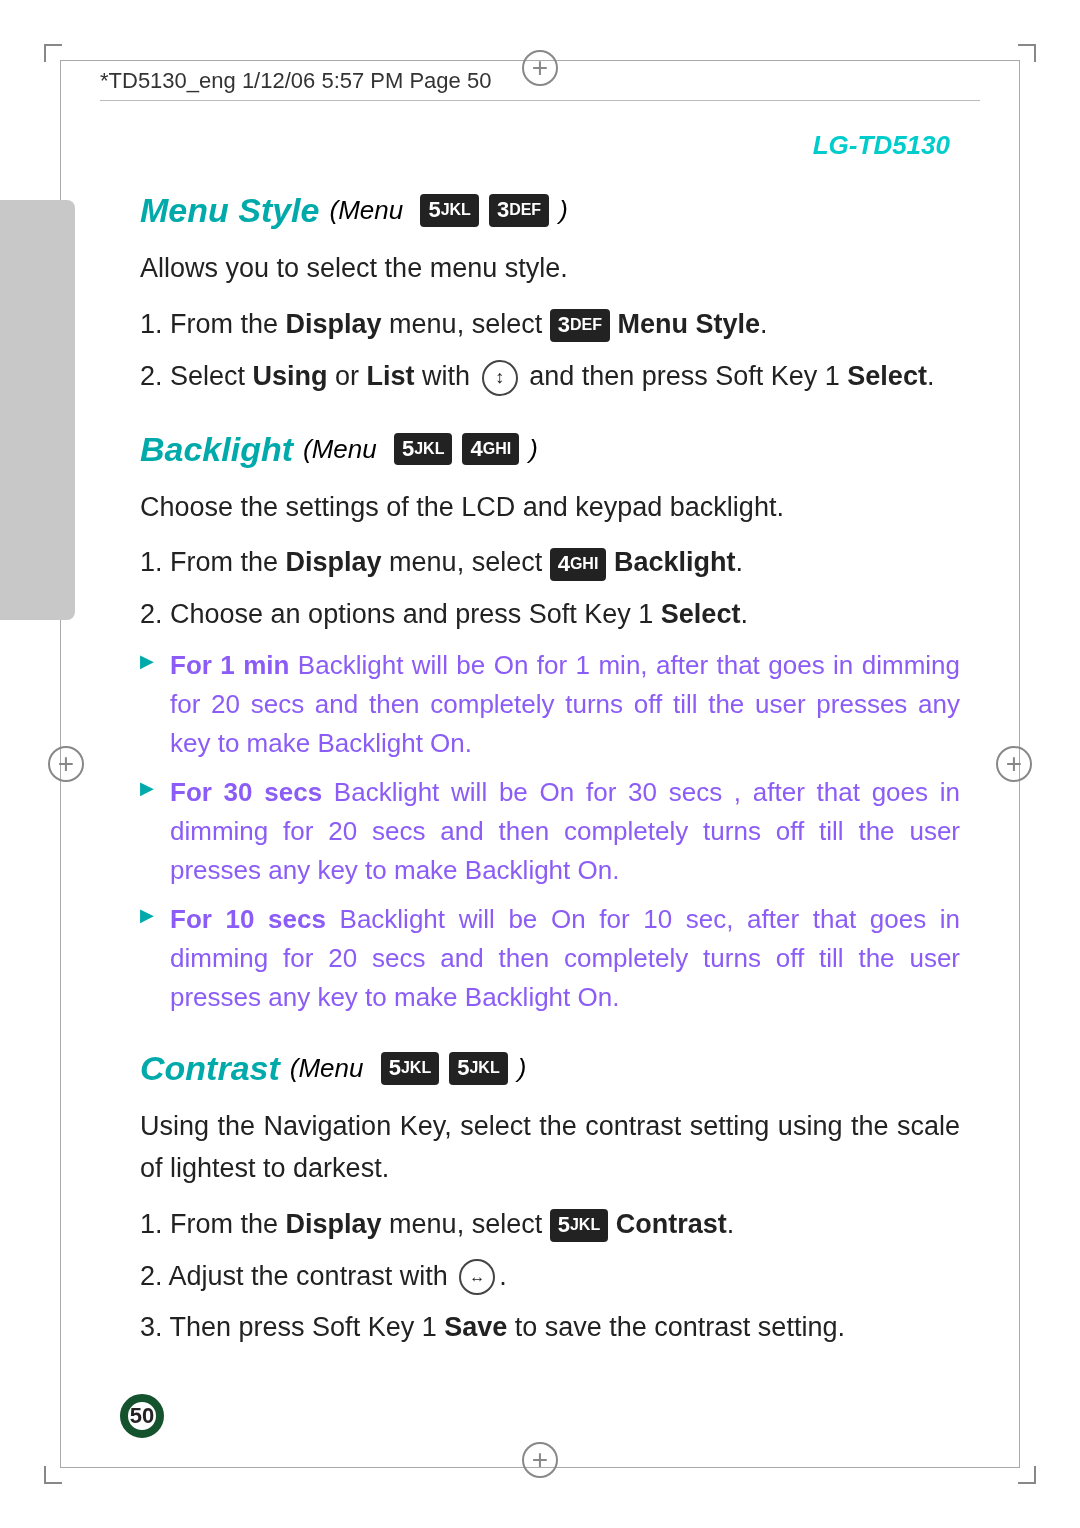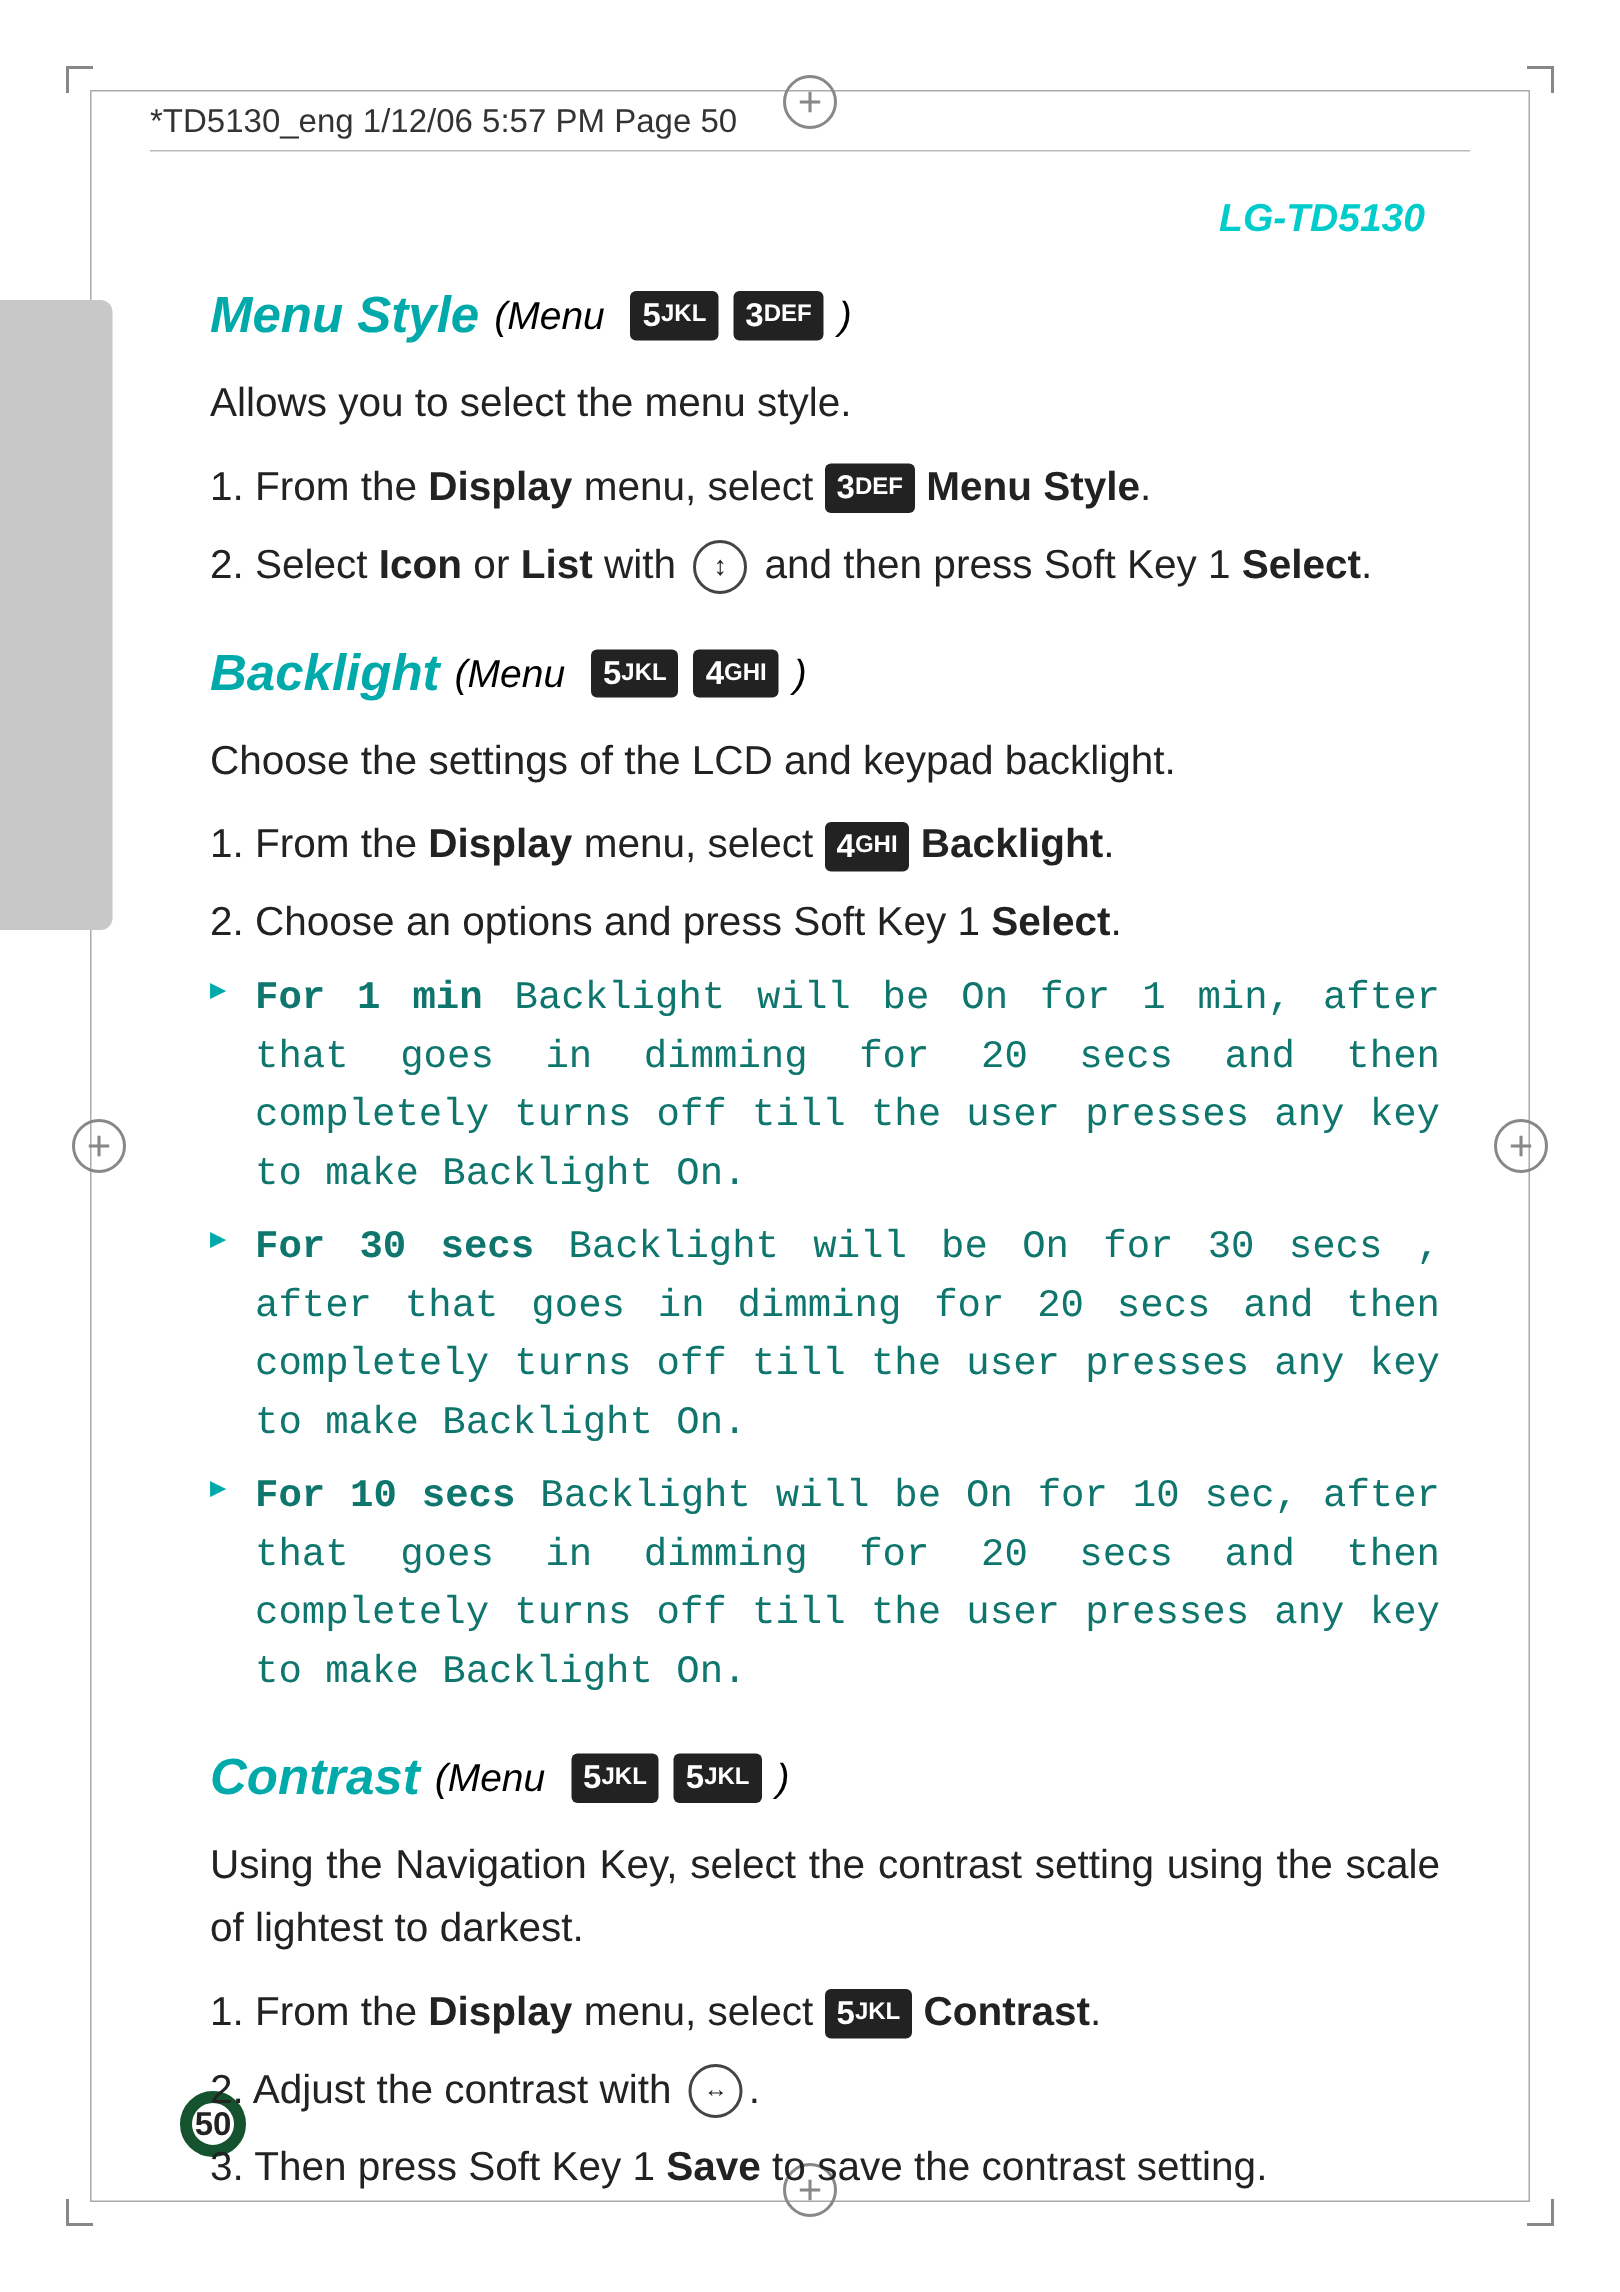--- a/index.html
+++ b/index.html
@@ -214,26 +214,25 @@
       font-size: 27px;
       line-height: 1.55;
       color: #222;
       margin-bottom: 10px;
       text-align: justify;
     }
 
     .bullet-item {
       font-size: 26px;
       line-height: 1.5;
-      color: #0f766e;
+      color: #8b5cf6;
       margin-bottom: 10px;
       padding-left: 30px;
       position: relative;
       text-align: justify;
-      font-family: Liberation Mono, monospace;
     }
     .bullet-item::before {
       content: '▶';
       color: #00aaaa;
       position: absolute;
       left: 0;
       top: 2px;
       font-size: 18px;
     }
 
@@ -320,21 +319,21 @@
     <p class="numbered-item">
       1. From the <strong>Display</strong> menu, select
       <span class="key-badge">
           <span class="key-num">3</span>
           <span class="key-letters">DEF</span>
         </span>
       <strong>Menu Style</strong>.
     </p>
 
     <p class="numbered-item">
-      2. Select <strong>Icon</strong> or <strong>List</strong> with
+      2. Select <strong>Using</strong> or <strong>List</strong> with
       <span class="nav-icon" title="navigation up/down">↕</span>
       and then press Soft Key 1 <strong>Select</strong>.
     </p>
   </div>
 
   <div class="section-block">
     <div class="section-heading">
       <em><span>Backlight</span></em>
       <span class="menu-label">(Menu&nbsp;</span>
       <span class="key-badge">

